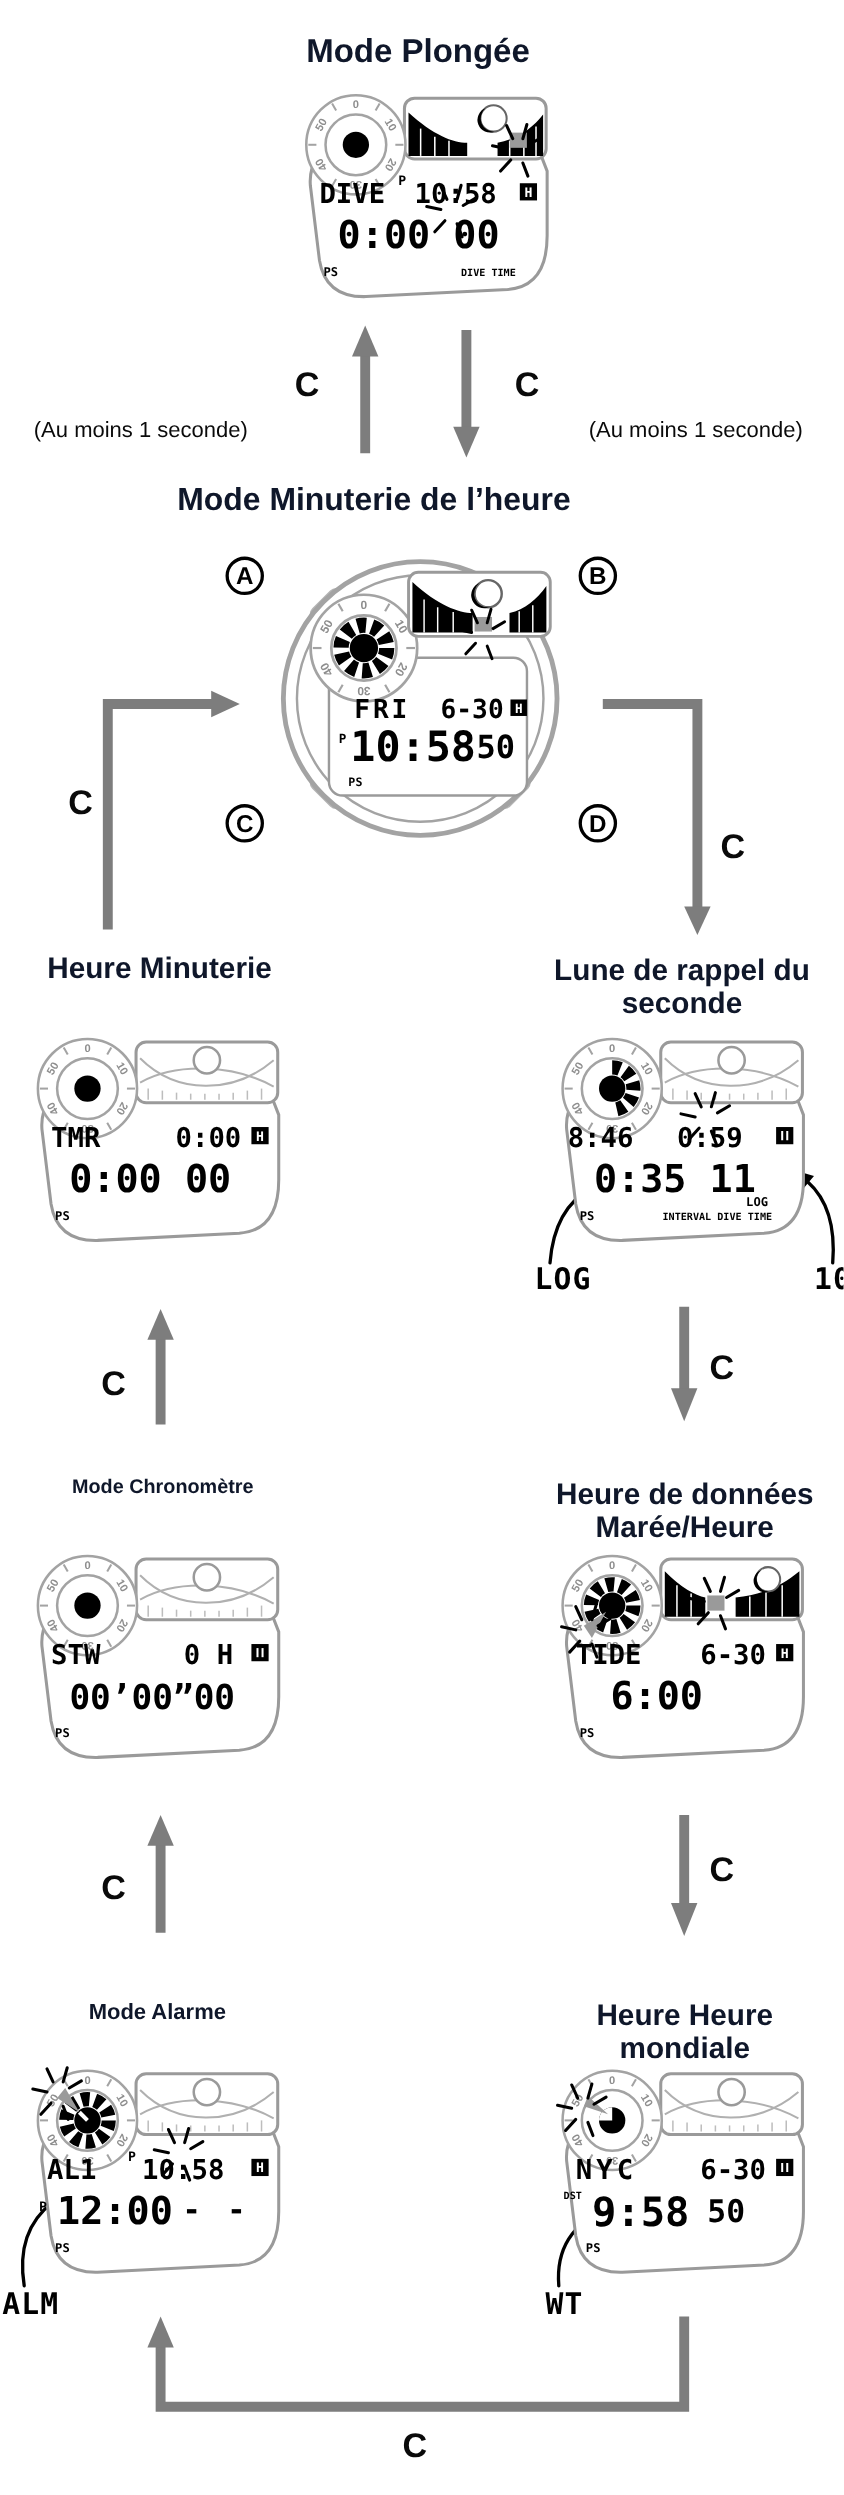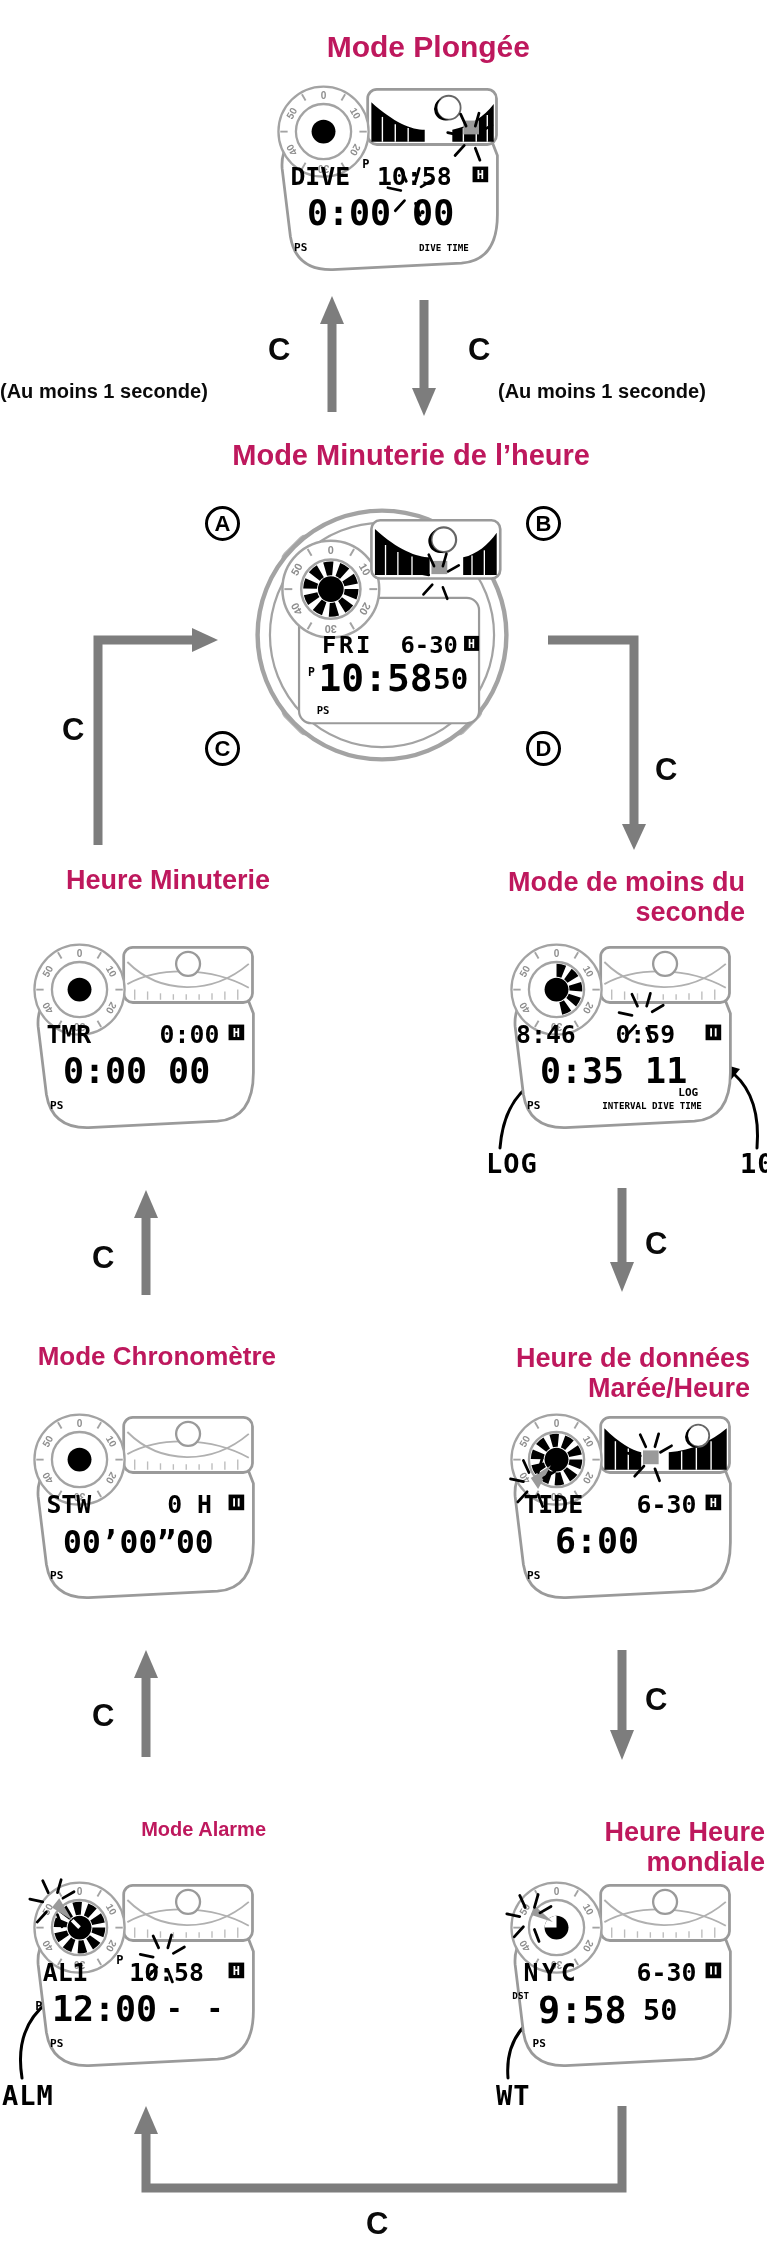--- a/index.html
+++ b/index.html
@@ -1,19 +1,19 @@
 <!DOCTYPE html>
 <html><head>
 <meta charset="utf-8">
 <style>
   html,body{margin:0;padding:0;background:#fff}
   #canvas{position:relative;width:767px;height:2268px;background:#fff;font-family:"Liberation Sans",sans-serif;overflow:hidden}
-  .title{position:absolute;font-weight:bold;color:#be185d;text-align:right;line-height:1.1}
+  .title{position:absolute;font-weight:bold;color:#0f172a;text-align:center;line-height:1.1}
   .clabel{position:absolute;font-weight:bold;font-size:31px;color:#0a0a0a}
-  .note{position:absolute;font-weight:bold;font-size:20px;color:#0a0a0a;text-align:left;white-space:nowrap}
+  .note{position:absolute;font-weight:normal;font-size:20px;color:#0a0a0a;text-align:center;white-space:nowrap}
   .lcdcall{position:absolute;font-family:"DejaVu Sans Mono",monospace;font-weight:bold;font-size:27px;color:#000;letter-spacing:1px}
   .btn{position:absolute;width:29px;height:29px;border:3px solid #000;border-radius:50%;display:flex;align-items:center;justify-content:center;font-weight:bold;font-size:22px;background:#fff;color:#000}
   svg{position:absolute;overflow:visible}
   svg text{font-family:"DejaVu Sans Mono",monospace;font-weight:bold;fill:#000}
   .dialnum{font-family:"Liberation Sans",sans-serif;font-weight:bold;font-size:11px;fill:#8e8e8e}
   .lcd1{font-size:27px}
   .lcd2{font-size:38px}
   .lcd2s{font-size:34px}
   .lcdd{font-size:30px;letter-spacing:4px}
   .lcdp{font-size:13px}
@@ -125,24 +125,24 @@
     <path class="call" d="M22,2078 Q14,2028 48,2002"></path>
     <polygon class="callh" points="59,1994 43,1996 52,2010"></polygon>
     <path class="call" d="M508,2078 Q504,2028 552,2008"></path>
     <polygon class="callh" points="564,2003 548,2001 554,2016"></polygon>
   </svg>
 
   <div class="title" style="left:230px;top:30px;width:300px;font-size:30px">Mode Plongée</div>
   <div class="title" style="left:90px;top:440px;width:500px;font-size:29px">Mode Minuterie de l’heure</div>
   <div class="title" style="left:20px;top:866px;width:250px;font-size:27px">Heure Minuterie</div>
   <div class="title" style="left:495px;top:868px;width:250px;font-size:27px">
-    <div>Mode de moins du</div>
+    <div>Lune de rappel du</div>
     <div>seconde</div>
   </div>
-  <div class="title" style="left:20px;top:1342px;width:256px;font-size:26px">Mode Chronomètre</div>
+  <div class="title" style="left:20px;top:1342px;width:256px;font-size:18px">Mode Chronomètre</div>
   <div class="title" style="left:495px;top:1344px;width:255px;font-size:27px">
     <div>Heure de données</div>
     <div>Marée/Heure</div>
   </div>
   <div class="title" style="left:20px;top:1818px;width:246px;font-size:20px">Mode Alarme</div>
   <div class="title" style="left:480px;top:1818px;width:285px;font-size:27px">Heure Heure mondiale</div>
 
   <div class="clabel" style="left:268px;top:332px">C</div>
   <div class="clabel" style="left:468px;top:332px">C</div>
   <div class="clabel" style="left:62px;top:712px">C</div>

